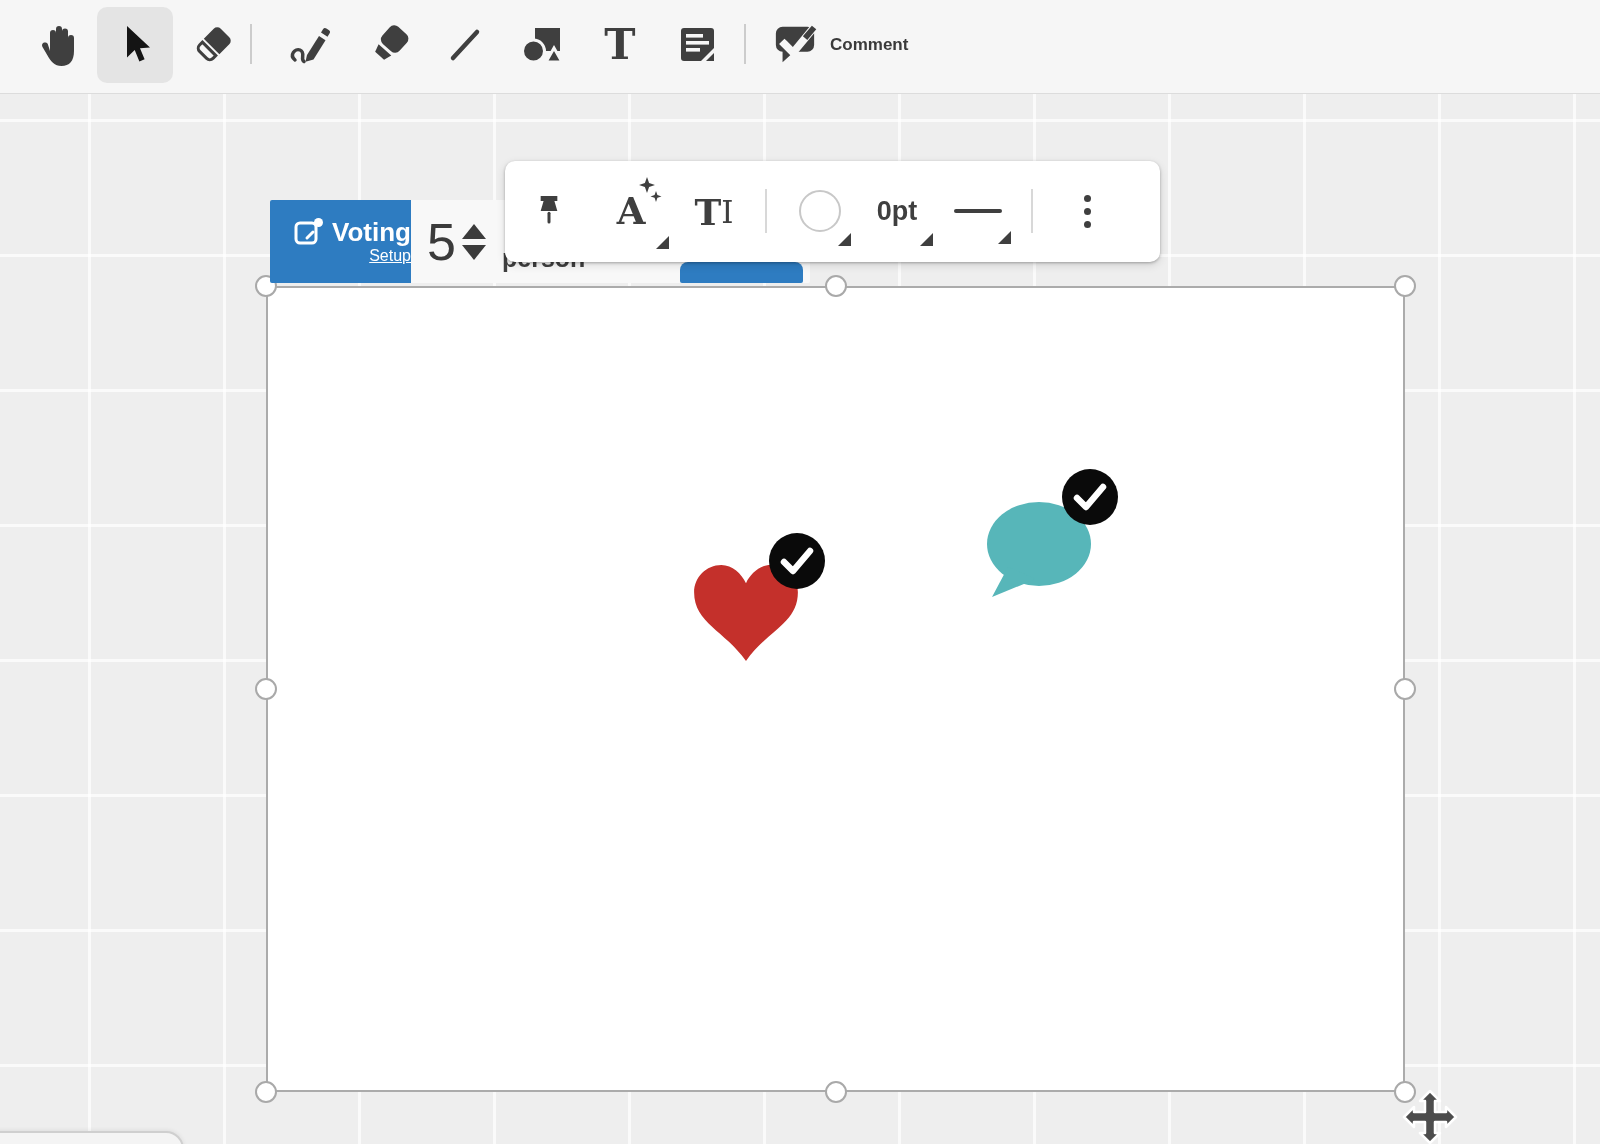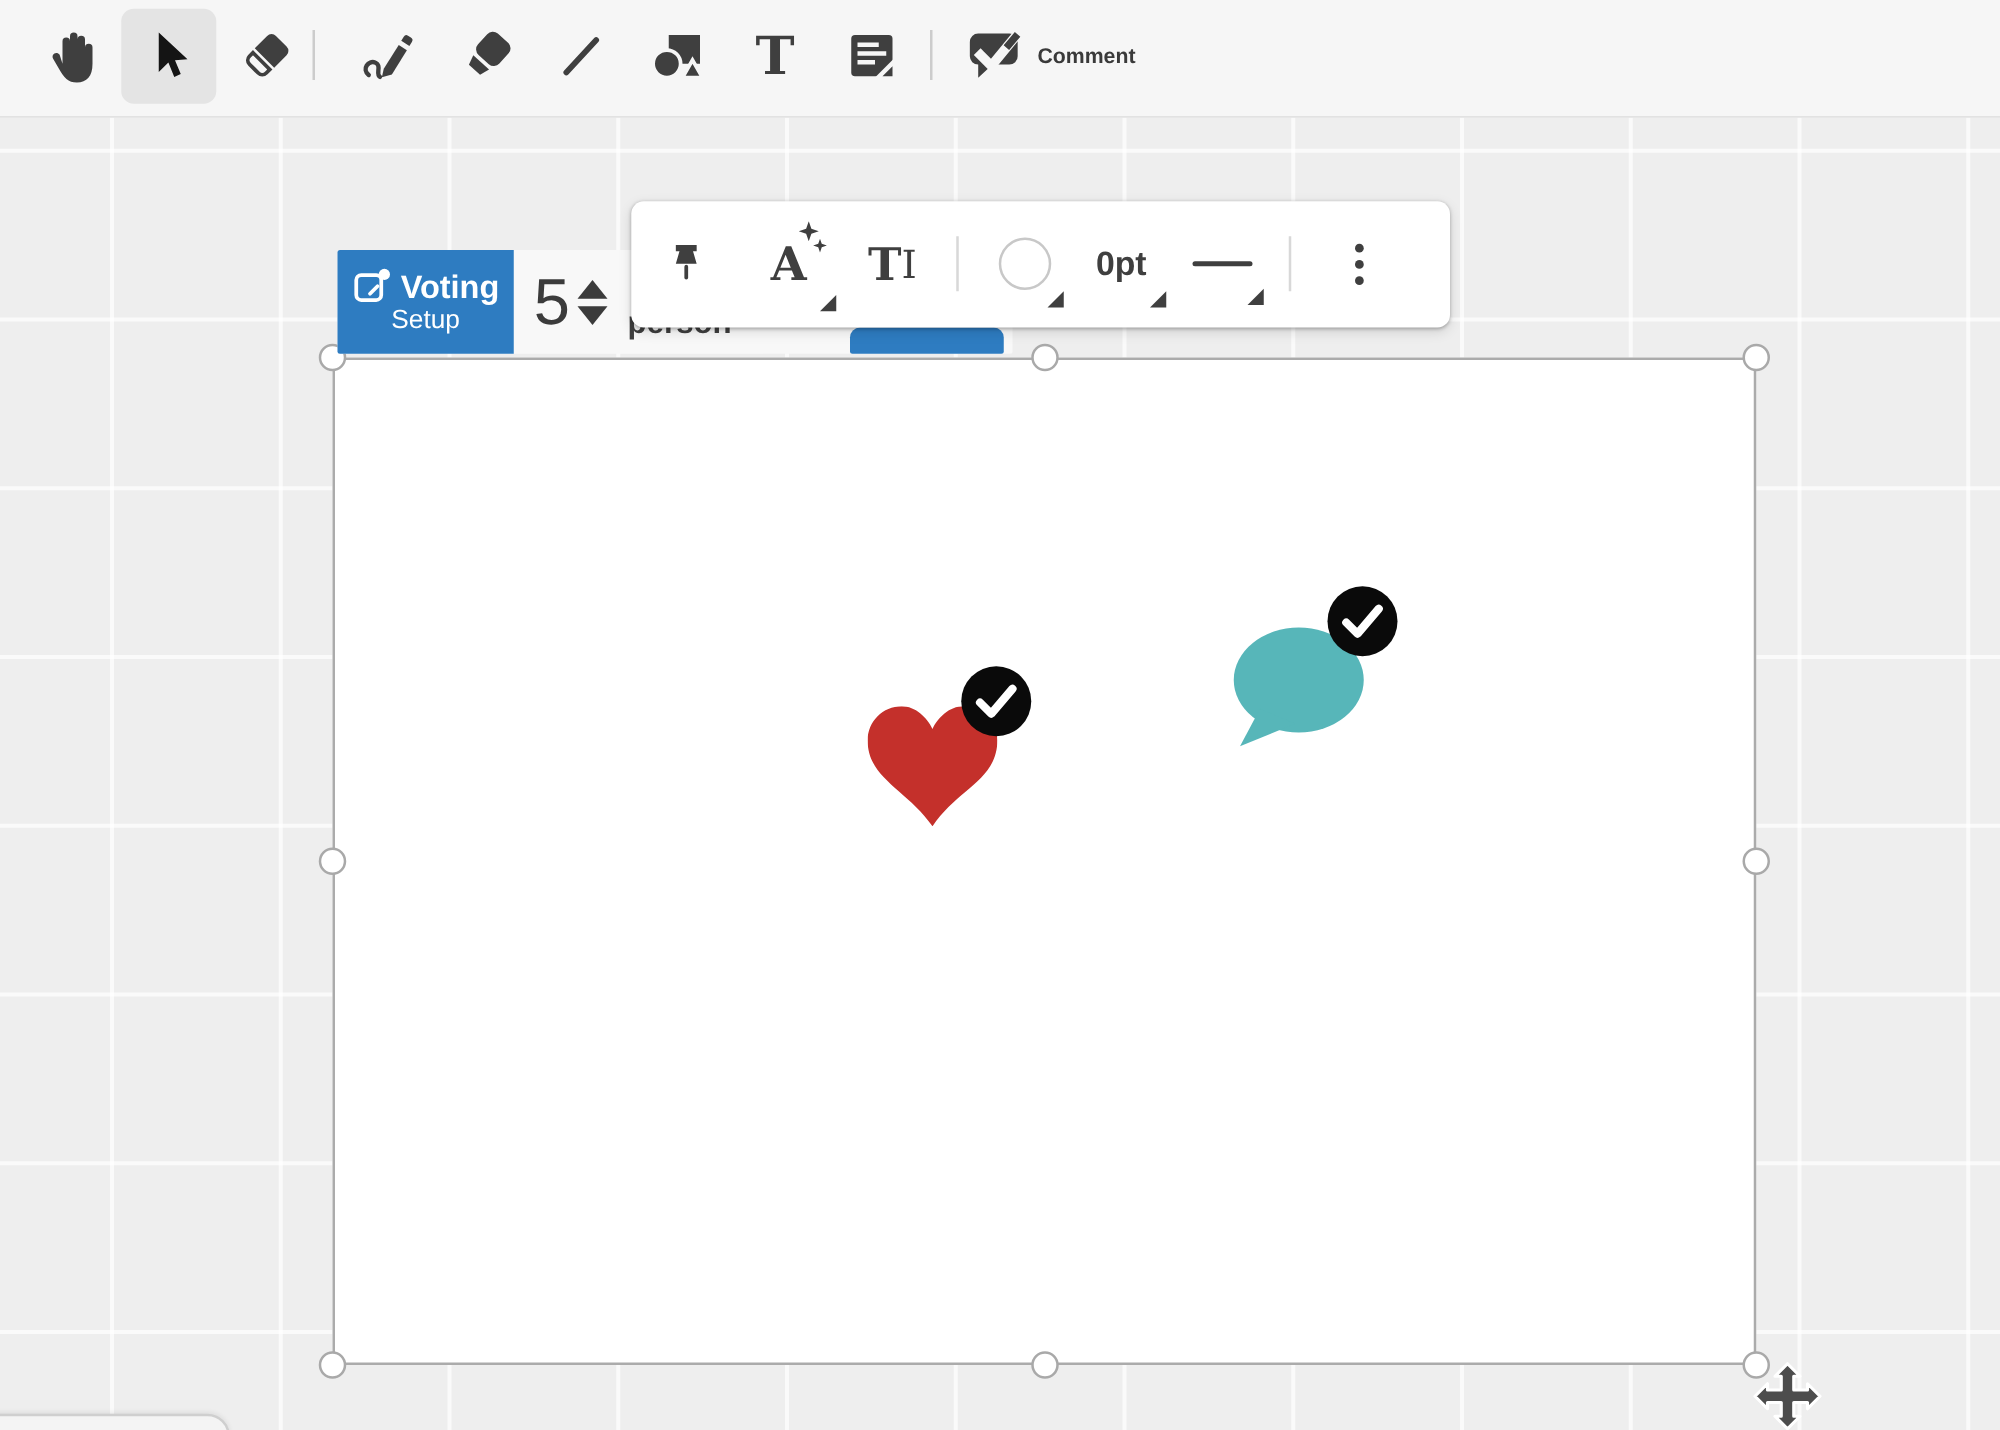--- a/index.html
+++ b/index.html
@@ -31,24 +31,24 @@
   
   .frame { position:absolute; left:266px; top:286px; width:1139px; height:806px; background:#ffffff; border:2px solid #ababab; z-index:3; }
   .handle { position:absolute; width:22px; height:22px; border-radius:50%; background:#fff; border:2.5px solid #a9a9a9; transform:translate(-50%,-50%); z-index:5; }
 
   
   .obj { position:absolute; z-index:4; }
   .badge { position:absolute; width:56px; height:56px; border-radius:50%; background:#0a0a0a; z-index:4; display:flex; align-items:center; justify-content:center; }
 
   
   .voting-bar { position:absolute; left:270px; top:200px; width:540px; height:83px; background:#f8f8f8; z-index:8; border-radius:2px; }
-  .voting-label { position:absolute; left:0; top:0; width:141px; height:83px; background:#2E7CC1; color:#fff; display:flex; flex-direction:column; align-items:center; justify-content:center; border-radius:2px 0 0 2px; }
+  .voting-label { position:absolute; left:0; top:0; width:141px; height:83px; background:#2E7CC1; color:#fff; display:flex; flex-direction:column; align-items:flex-end; justify-content:center; border-radius:2px 0 0 2px; }
   .voting-label .row1 { display:flex; align-items:center; gap:7px; }
   .voting-title { font-size:26px; font-weight:bold; line-height:1.05; }
-  .voting-sub { font-size:21px; line-height:1.15; }
+  .voting-sub { font-size:16px; line-height:1.15;text-decoration:underline; }
   .stepper { position:absolute; left:141px; top:0; width:115px; height:83px; display:flex; align-items:center; }
   .votes-value { font-size:52px; color:#3b3b3b; margin-left:16px; }
   .step-arrows { display:flex; flex-direction:column; gap:6px; margin-left:6px; }
   .tri-up   { width:0; height:0; border-left:12px solid transparent; border-right:12px solid transparent; border-bottom:15px solid #3b3b3b; }
   .tri-down { width:0; height:0; border-left:12px solid transparent; border-right:12px solid transparent; border-top:15px solid #3b3b3b; }
   .unit-label { position:absolute; left:232px; top:44px; font-size:25px; font-weight:bold; color:#3f3f3f; }
   .vote-button { position:absolute; left:410px; top:62px; width:123px; height:21px; background:#2E7CC1; border-radius:8px 8px 2px 2px; }
 
   
   .fmtbar { position:absolute; left:505px; top:161px; width:655px; height:101px; background:#ffffff; border-radius:10px;

